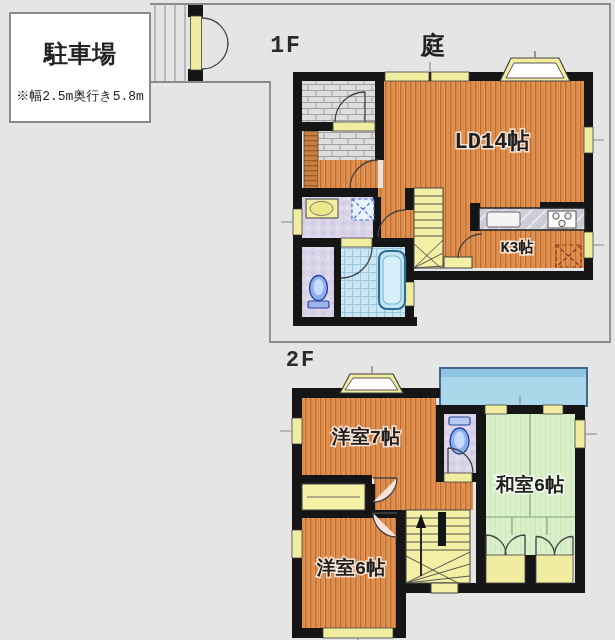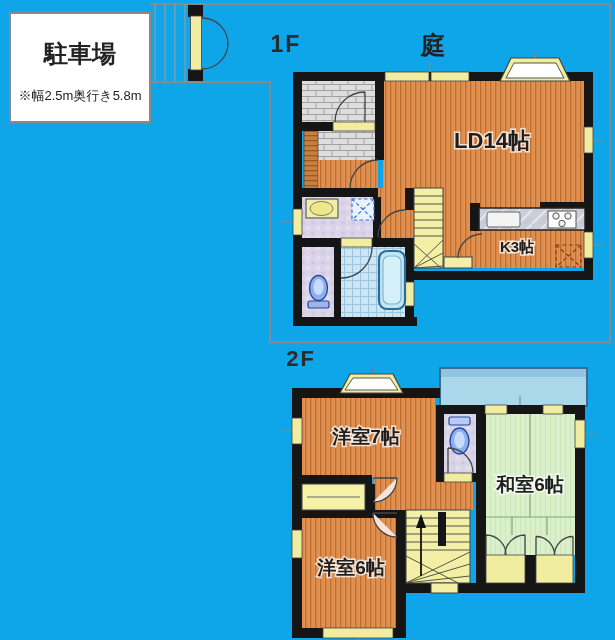--- a/index.html
+++ b/index.html
@@ -1,17 +1,17 @@
 <!DOCTYPE html>
 <html><head>
 <meta charset="utf-8">
 <style>
   html,body{margin:0;padding:0;background:#ffffff;}
-  .canvas{position:relative;width:615px;height:640px;background:#0ea5e9;overflow:hidden;
-          font-family:Liberation Sans, sans-serif;}
+  .canvas{position:relative;width:615px;height:640px;background:#e5e5e5;overflow:hidden;
+          font-family:Liberation Mono, monospace;}
   svg{display:block;}
   .room-label{fill:#1f1f1f;font-weight:700;paint-order:stroke;stroke:rgba(255,255,255,.75);stroke-width:3px;}
   .floor-label{fill:#2b2b2b;font-weight:700;letter-spacing:2px;}
   .note-label{fill:#222;}
 </style>
 </head>
 <body>
 
 <div class="canvas">
 <svg width="615" height="640" viewBox="0 0 615 640" xmlns="http://www.w3.org/2000/svg">

